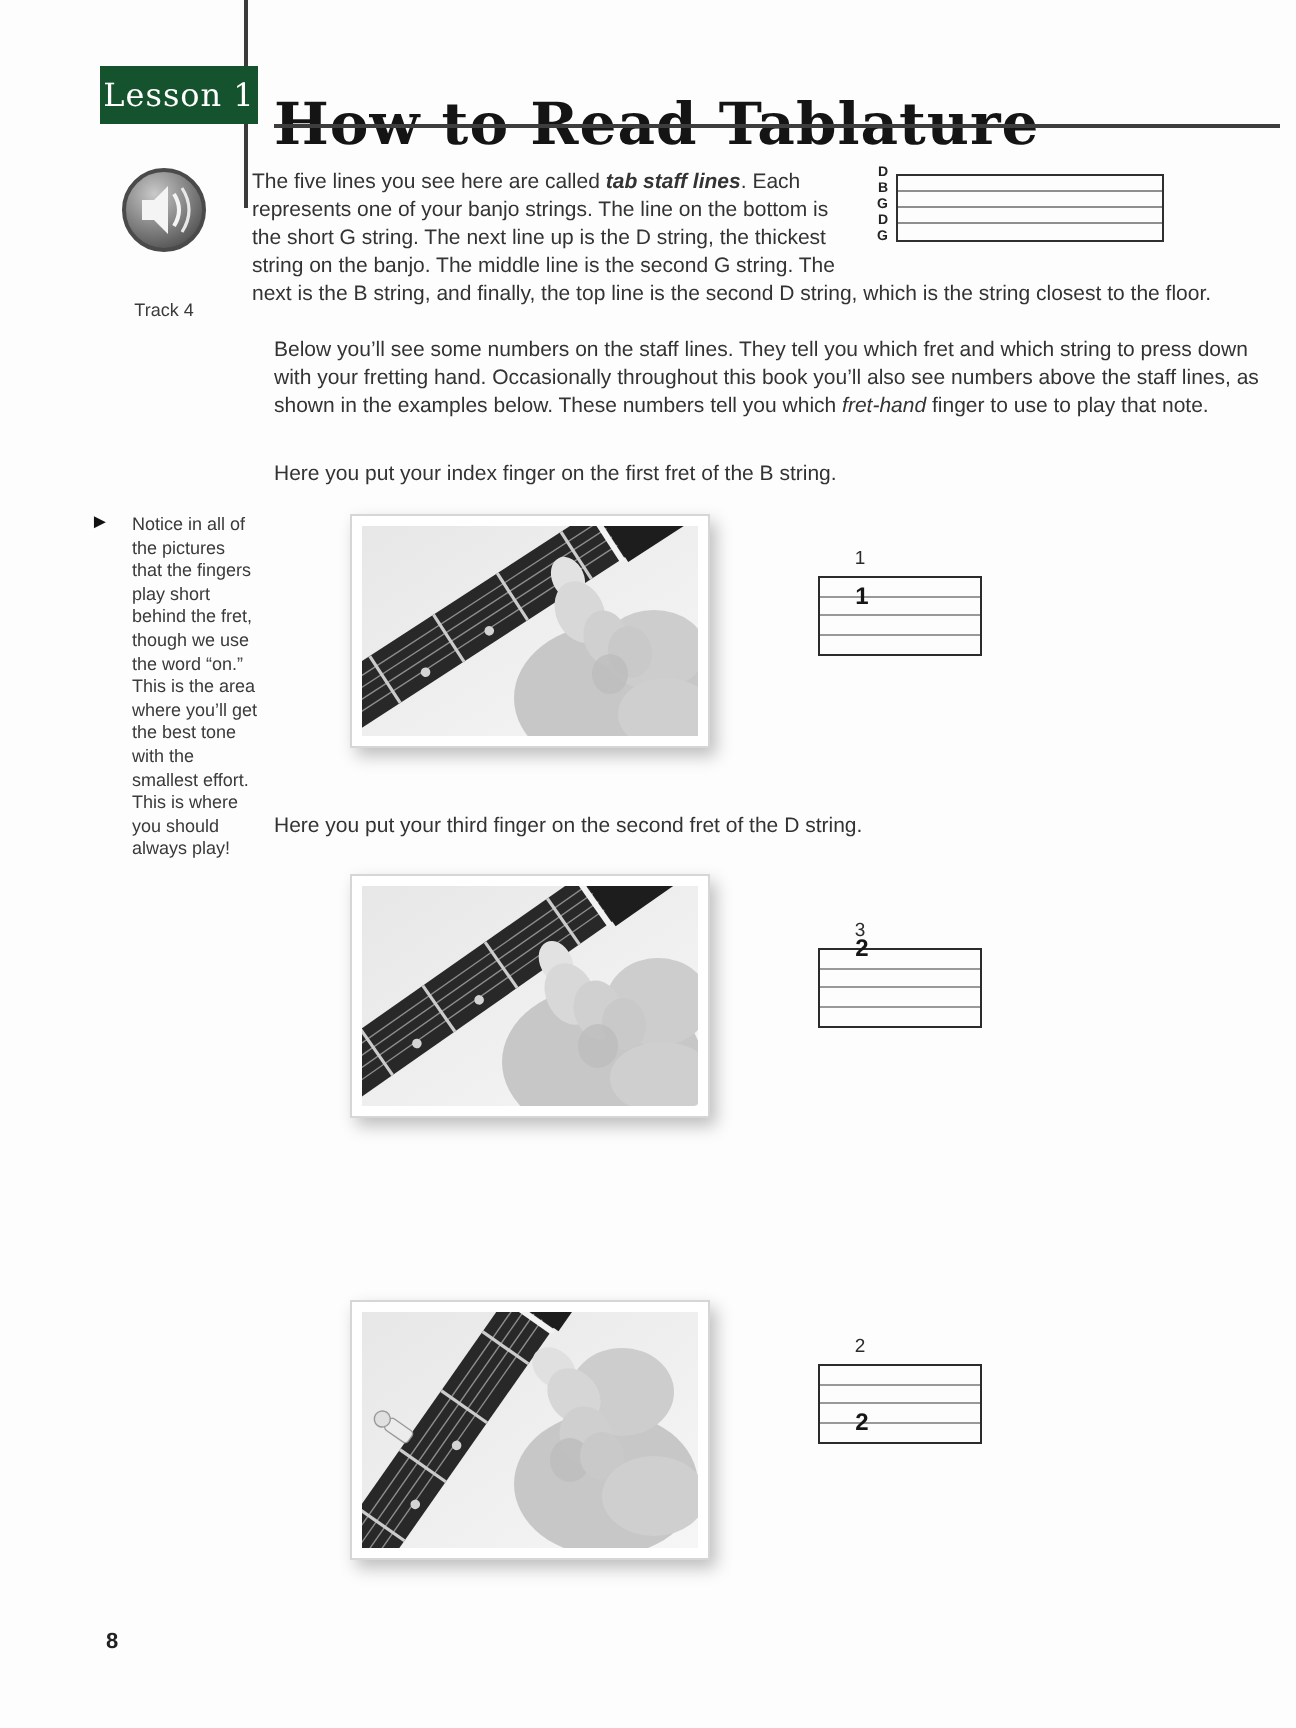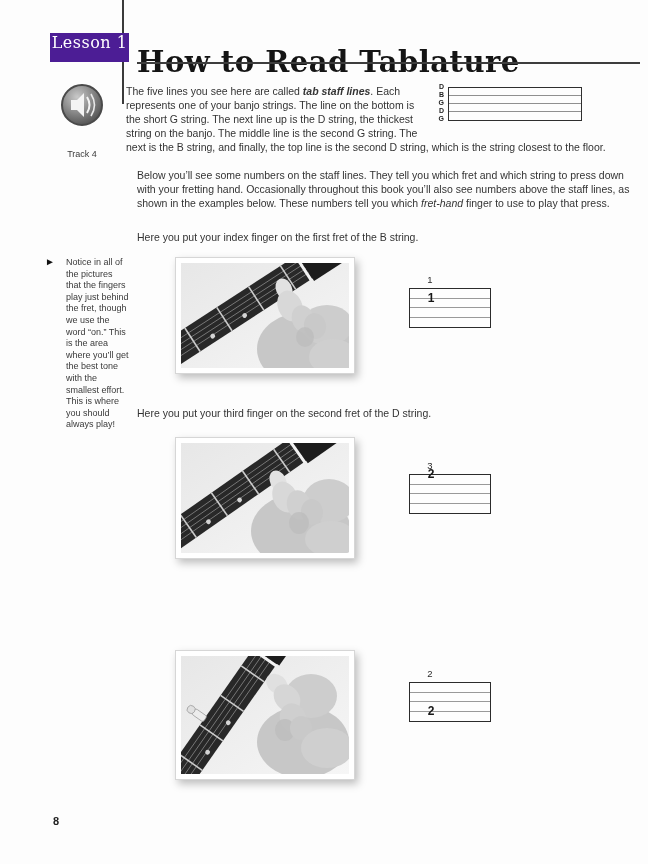--- a/index.html
+++ b/index.html
@@ -3,23 +3,23 @@
 <meta charset="utf-8">
 <style>
   html,body{margin:0;padding:0;background:#ffffff;}
   .page{
     position:relative;width:648px;height:864px;background:#fdfdfd;
     font-family:"Liberation Sans",sans-serif;color:#2e2e2e;overflow:hidden;
   }
   
   .top-rule{position:absolute;left:122px;top:0;width:2px;height:104px;background:#3a3a3a;}
   .lesson-badge{
-    position:absolute;left:50px;top:33px;width:79px;height:29px;background:#4c1d95;
+    position:absolute;left:50px;top:33px;width:79px;height:29px;background:#14532d;
     color:#ffffff;font-family:"DejaVu Serif","Liberation Serif",serif;
-    font-size:16px;display:flex;justify-content:center;letter-spacing:0.5px;
+    font-size:16px;display:flex;align-items:center;justify-content:center;letter-spacing:0.5px;
   }
   .page-title{
     position:absolute;left:137px;top:26px;font-family:"DejaVu Serif","Liberation Serif",serif;
     font-weight:bold;font-size:29px;color:#141414;letter-spacing:0.5px;white-space:nowrap;
   }
   .title-rule{position:absolute;left:137px;top:62px;width:503px;height:2px;background:#3d3d3d;}
   
   .audio{position:absolute;left:59px;top:83px;width:46px;text-align:center;}
   .track-label{font-size:9px;color:#3b3b3b;margin-top:18px;}
   
@@ -113,25 +113,25 @@
       <span class="staff-box">
         <i style="top:7px"></i>
           <i style="top:15px"></i>
           <i style="top:23px"></i>
       </span>
     </span>
     <span>The five lines you see here are called </span><em class="bold-ital">tab staff lines</em><span>. Each represents one of your banjo strings. The line on the bottom is the short G string. The next line up is the D string, the thickest string on the banjo. The middle line is the second G string. The next is the B string, and finally, the top line is the second D string, which is the string closest to the floor.</span>
   </div>
 
   <div class="para p2">
-    <span>Below you’ll see some numbers on the staff lines. They tell you which fret and which string to press down with your fretting hand. Occasionally throughout this book you’ll also see numbers above the staff lines, as shown in the examples below. These numbers tell you which </span><em>fret-hand</em><span> finger to use to play that press.</span>
+    <span>Below you’ll see some numbers on the staff lines. They tell you which fret and which string to press down with your fretting hand. Occasionally throughout this book you’ll also see numbers above the staff lines, as shown in the examples below. These numbers tell you which </span><em>fret-hand</em><span> finger to use to play that note.</span>
   </div>
 
   <div class="side-arrow">►</div>
-  <div class="side-note">Notice in all of the pictures that the fingers play just behind the fret, though we use the word “on.” This is the area where you’ll get the best tone with the smallest effort. This is where you should always play!</div>
+  <div class="side-note">Notice in all of the pictures that the fingers play short behind the fret, though we use the word “on.” This is the area where you’ll get the best tone with the smallest effort. This is where you should always play!</div>
 
   <div class="caption cap2">Here you put your third finger on the second fret of the D string.</div>
   <div class="caption cap1">Here you put your index finger on the first fret of the B string.</div>
 
   <div class="photo ph1">
     <svg width="168" height="105" viewBox="0 0 168 105">
       <defs>
         <linearGradient id="pbg1" x1="0" y1="0" x2="1" y2="1">
           <stop offset="0" stop-color="#e7e7e7"></stop>
             <stop offset="1" stop-color="#f6f6f6"></stop>

